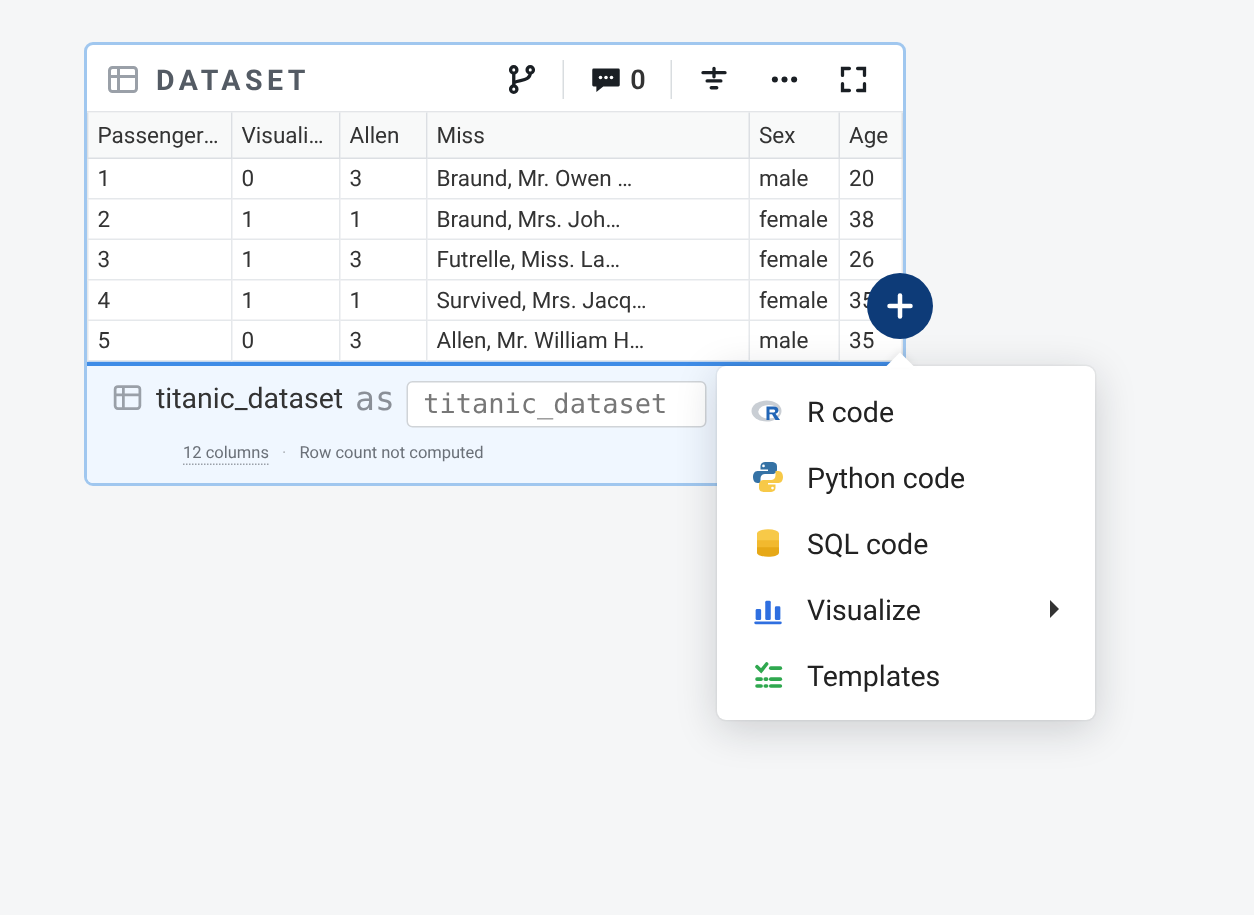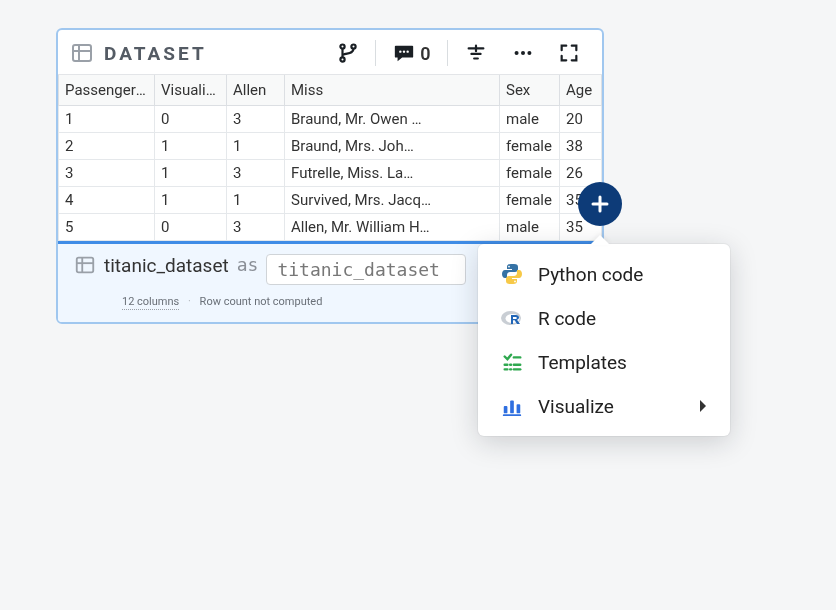--- a/index.html
+++ b/index.html
@@ -101,21 +101,21 @@
     display: flex;
     align-items: flex-start;
     gap: 8px;
     margin-bottom: 10px;
   }
   .ds-name {
     font-size: 19px;
     color: #333;
   }
   .as-kw {
-    font-size: 18px;
+    font-size: 22px;
     color: #8a8f97;
     font-family: ui-monospace, Menlo, Consolas, monospace;
   }
   .alias-input {
     font-family: ui-monospace, Menlo, Consolas, monospace;
     font-size: 18px;
     padding: 4px 10px;
     color: #777;
     background: #fff;
     border: 1px solid #d0d4d8;
@@ -343,60 +343,71 @@
   <svg width="24" height="24" viewBox="0 0 24 24" stroke="#fff" stroke-width="3" stroke-linecap="round">
     <line x1="12" y1="5" x2="12" y2="19"></line>
       <line x1="5" y1="12" x2="19" y2="12"></line>
   </svg>
 </div>
 
 <div class="menu">
   <div class="menu-item">
     <span class="menu-icon">
       <svg width="24" height="24" viewBox="0 0 24 24">
+        <ellipse cx="11" cy="12" rx="10" ry="7" fill="#c9ced4"></ellipse>
+        <ellipse cx="12.5" cy="12.5" rx="7" ry="4.5" fill="#fff"></ellipse>
+        <path d="M11 9h5c1.8 0 3 1 3 2.5 0 1.2-.8 2-2 2.3L20 18h-3l-2.3-3.8H13V18h-2V9zm2 2v2h2.5c.8 0 1.3-.4 1.3-1s-.5-1-1.3-1H13z" fill="#2165B6"></path>
+      </svg>
+    </span>
+    <span>R code</span>
+  </div>
+  <div class="menu-item">
+    <span class="menu-icon">
+      <svg width="24" height="24" viewBox="0 0 24 24">
         <path d="M11 2c-3 0-4 1-4 3v2h5v1H5c-2 0-3 2-3 4s1 4 3 4h2v-3c0-2 1.5-3 3-3h5c1.6 0 3-1.3 3-3V5c0-2-1-3-4-3h-3z" fill="#3572A5"></path>
         <path d="M13 22c3 0 4-1 4-3v-2h-5v-1h7c2 0 3-2 3-4s-1-4-3-4h-2v3c0 2-1.5 3-3 3H9c-1.6 0-3 1.3-3 3v2c0 2 1 3 4 3h3z" fill="#F7C948"></path>
         <circle cx="9" cy="4.6" r="0.9" fill="#fff"></circle>
           <circle cx="15" cy="19.4" r="0.9" fill="#fff"></circle>
       </svg>
     </span>
     <span>Python code</span>
   </div>
   <div class="menu-item">
     <span class="menu-icon">
-      <svg width="24" height="24" viewBox="0 0 24 24">
-        <ellipse cx="11" cy="12" rx="10" ry="7" fill="#c9ced4"></ellipse>
-        <ellipse cx="12.5" cy="12.5" rx="7" ry="4.5" fill="#fff"></ellipse>
-        <path d="M11 9h5c1.8 0 3 1 3 2.5 0 1.2-.8 2-2 2.3L20 18h-3l-2.3-3.8H13V18h-2V9zm2 2v2h2.5c.8 0 1.3-.4 1.3-1s-.5-1-1.3-1H13z" fill="#2165B6"></path>
-      </svg>
-    </span>
-    <span>R code</span>
+      <svg width="22" height="24" viewBox="0 0 24 24">
+        <ellipse cx="12" cy="5" rx="8" ry="3" fill="#F7C948"></ellipse>
+        <path d="M4 5v5c0 1.7 3.6 3 8 3s8-1.3 8-3V5" fill="#F7C948"></path>
+        <path d="M4 10v5c0 1.7 3.6 3 8 3s8-1.3 8-3v-5" fill="#F2B92E"></path>
+        <path d="M4 15v4c0 1.7 3.6 3 8 3s8-1.3 8-3v-4" fill="#E6A817"></path>
+      </svg>
+    </span>
+    <span>SQL code</span>
+  </div>
+  <div class="menu-item">
+    <span class="menu-icon">
+      <svg width="22" height="22" viewBox="0 0 24 24" fill="#2F6FE0">
+        <rect x="3" y="12" width="4" height="8" rx="1"></rect>
+        <rect x="10" y="6" width="4" height="14" rx="1"></rect>
+        <rect x="17" y="10" width="4" height="10" rx="1"></rect>
+        <rect x="2" y="21" width="20" height="2" rx="1"></rect>
+      </svg>
+    </span>
+    <span>Visualize</span>
+    <span class="chev">
+      <svg width="10" height="14" viewBox="0 0 10 14" fill="#333">
+          <path d="M2 1l6 6-6 6z"></path>
+        </svg>
+    </span>
   </div>
   <div class="menu-item">
     <span class="menu-icon">
       <svg width="22" height="22" viewBox="0 0 24 24" fill="none" stroke-width="2.6" stroke-linecap="round">
         <path d="M4 6l3 3 L11 4" stroke="#2FA84F"></path>
         <line x1="14" y1="7" x2="21" y2="7" stroke="#2FA84F"></line>
         <line x1="4" y1="15" x2="11" y2="15" stroke="#2FA84F" stroke-dasharray="3 3"></line>
         <line x1="14" y1="15" x2="21" y2="15" stroke="#2FA84F"></line>
         <line x1="4" y1="20" x2="11" y2="20" stroke="#2FA84F" stroke-dasharray="3 3"></line>
         <line x1="14" y1="20" x2="21" y2="20" stroke="#2FA84F"></line>
       </svg>
     </span>
     <span>Templates</span>
   </div>
-  <div class="menu-item">
-    <span class="menu-icon">
-      <svg width="22" height="22" viewBox="0 0 24 24" fill="#2F6FE0">
-        <rect x="3" y="12" width="4" height="8" rx="1"></rect>
-        <rect x="10" y="6" width="4" height="14" rx="1"></rect>
-        <rect x="17" y="10" width="4" height="10" rx="1"></rect>
-        <rect x="2" y="21" width="20" height="2" rx="1"></rect>
-      </svg>
-    </span>
-    <span>Visualize</span>
-    <span class="chev">
-      <svg width="10" height="14" viewBox="0 0 10 14" fill="#333">
-          <path d="M2 1l6 6-6 6z"></path>
-        </svg>
-    </span>
-  </div>
 </div>
 
 </body></html>

